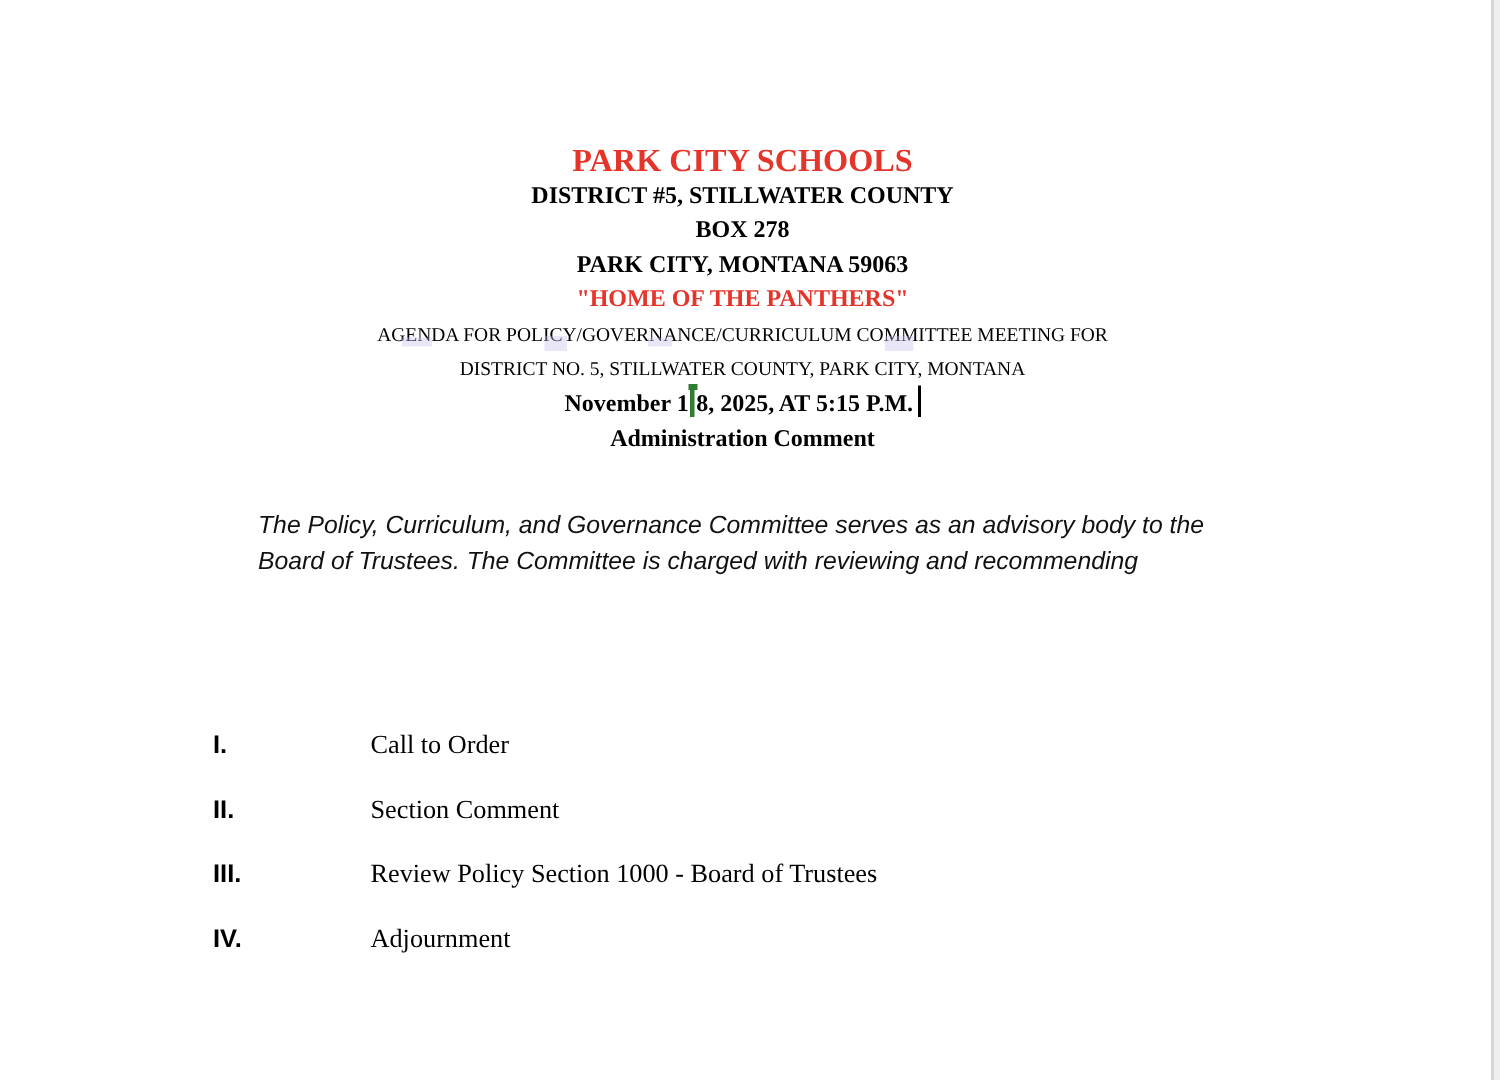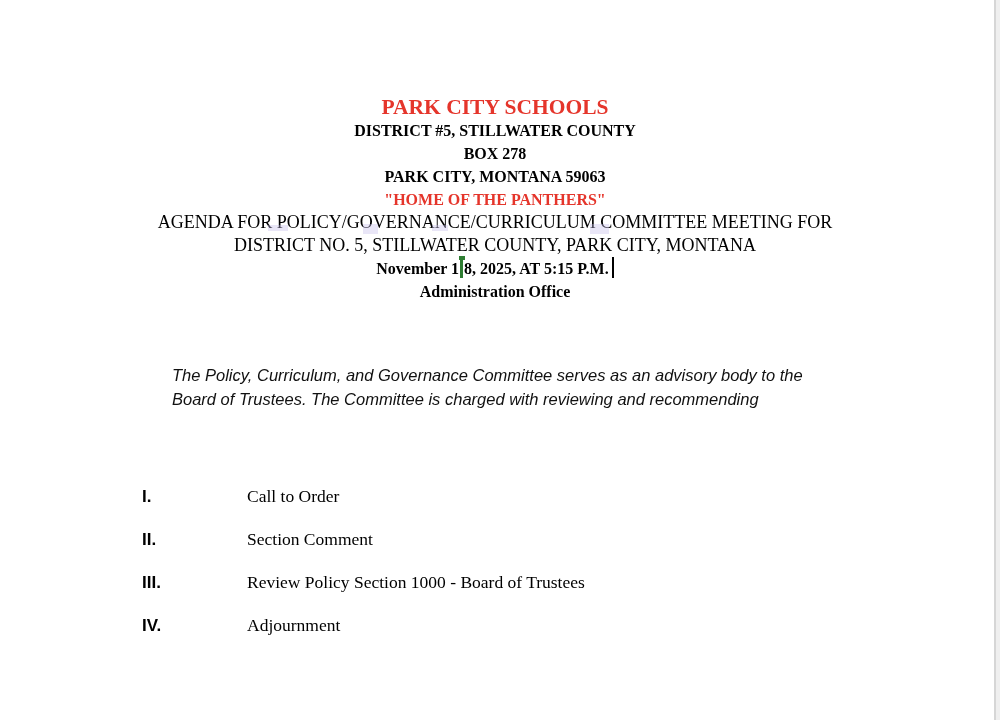--- a/index.html
+++ b/index.html
@@ -14,41 +14,41 @@
 
   
   .page-edge-line { position:absolute; left:994px; top:0; width:2px; height:720px; background:#d6d6d6; }
   .page-gutter    { position:absolute; left:996px; top:0; width:4px; height:720px; background:#efefef; }
 
   
   .doc-header { position:absolute; top:96px; left:0; width:990px; text-align:center; }
   .h-line { line-height:23px; font-size:16px; font-weight:bold; white-space:nowrap; }
   .h-school { font-size:21.5px; color:var(--accent-red,#e5352b); }
   .h-motto  { color:var(--accent-red,#e5352b); }
-  .h-agenda { font-weight:normal; font-size:18px; }
+  .h-agenda { font-weight:normal; font-size:13px; }
 
   
   .caret-green {
     display:inline-block; width:3px; height:21px; background:var(--caret-green,#2e7d32);
     vertical-align:-4px; position:relative; margin:0 1px 0 1px;
   }
   .caret-green::before {
     content:""; position:absolute; top:-1px; left:-1px; width:6px; height:4px;
     background:var(--caret-green,#2e7d32);
   }
   .caret-black {
     display:inline-block; width:2px; height:21px; background:#000;
     vertical-align:-4px; margin-left:3px;
   }
 
   
   .description {
     position:absolute; left:172px; top:338px; width:712px;
     font-family:"Liberation Sans", sans-serif; font-style:italic;
-    font-size:16.5px; line-height:24px; color:#111;margin-top:25px;
+    font-size:16.5px; line-height:24px; color:#111;
   }
   .description .line { white-space:nowrap; }
 
   
   .agenda-list { position:absolute; left:142px; top:486px; }
   .agenda-row { display:flex; align-items:baseline; height:20px; margin-bottom:23px; }
   .agenda-numeral {
     width:58px; flex:0 0 58px;
     font-family:"Liberation Sans", sans-serif; font-weight:bold; font-size:17px;
   }
@@ -70,21 +70,21 @@
     <div class="h-line h-school">PARK CITY SCHOOLS</div>
     <div class="h-line">DISTRICT #5, STILLWATER COUNTY</div>
     <div class="h-line">BOX 278</div>
     <div class="h-line">PARK CITY, MONTANA 59063</div>
     <div class="h-line h-motto">"HOME OF THE PANTHERS"</div>
     <div class="h-line h-agenda">AGENDA FOR POLICY/GOVERNANCE/CURRICULUM COMMITTEE MEETING FOR</div>
     <div class="h-line h-agenda">DISTRICT NO. 5, STILLWATER COUNTY, PARK CITY, MONTANA</div>
     <div class="h-line">
       <span>November 1</span><span class="caret-green"></span><span>8, 2025, AT 5:15 P.M.</span><span class="caret-black"></span>
     </div>
-    <div class="h-line">Administration Office</div>
+    <div class="h-line">Administration Comment</div>
   </div>
 
   <div class="sel-artifact sel-a1"></div>
   <div class="sel-artifact sel-a2"></div>
   <div class="sel-artifact sel-a3"></div>
   <div class="sel-artifact sel-a4"></div>
 
   <div class="description">
     <div class="line">The Policy, Curriculum, and Governance Committee serves as an advisory body to the</div>
     <div class="line">Board of Trustees. The Committee is charged with reviewing and recommending</div>

